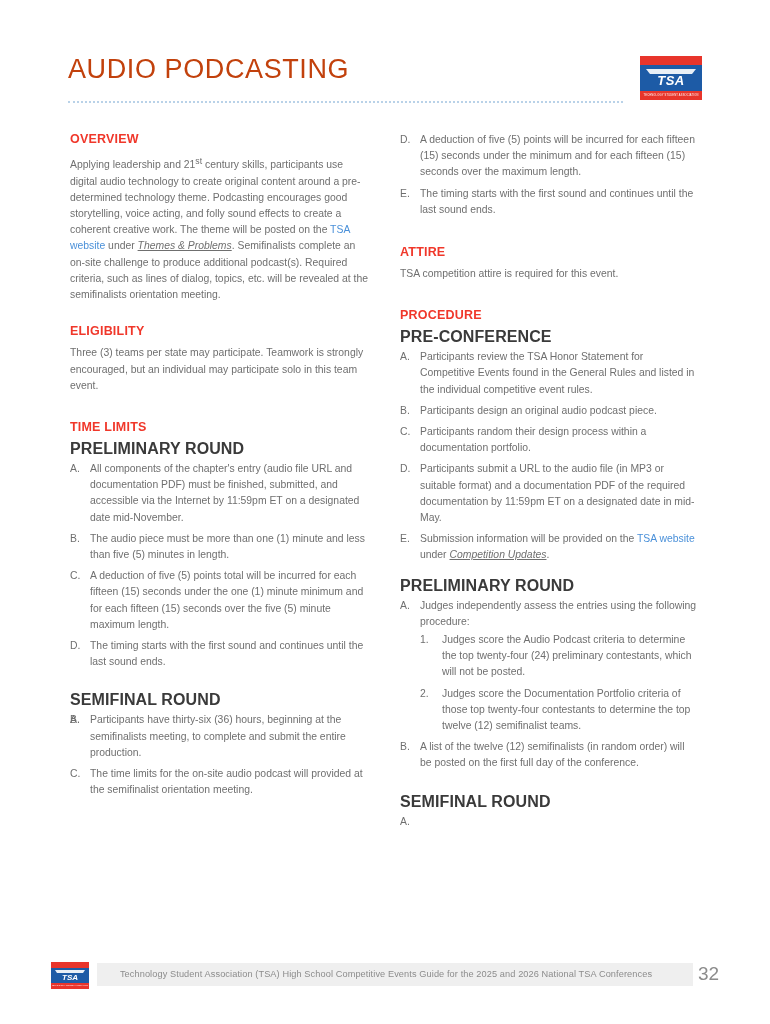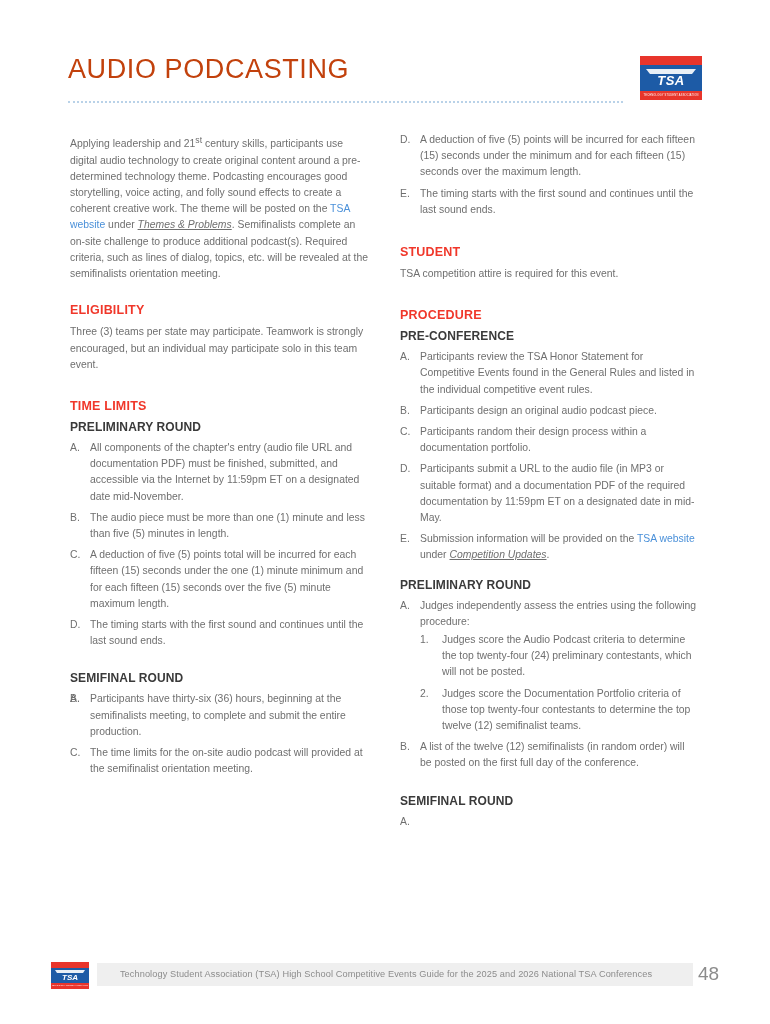--- a/index.html
+++ b/index.html
@@ -125,21 +125,21 @@
   .sec-head {
     color: #f0372a;
     font-size: 12.5px;
     font-weight: bold;
     letter-spacing: 0.2px;
     margin: 0 0 6px 0;
     line-height: 15px;
   }
   .sub-head {
     color: #3a3a3a;
-    font-size: 12px;
+    font-size: 16px;
     font-weight: bold;
     letter-spacing: 0.1px;
     margin: 0 0 5px 0;
     line-height: 15px;
   }
   .body-text {
     color: #6f6f6f;
     font-size: 10.4px;
     line-height: 16.2px;
     margin: 0 0 4px 0;
@@ -239,20 +239,21 @@
         <text x="31" y="20" font-family="Liberation Sans, sans-serif" font-size="13" font-weight="bold" font-style="italic" fill="#ffffff" text-anchor="middle" letter-spacing="0.5">TSA</text>
       </svg>
     </div>
     <div class="bar-bottom">
       <div class="tagline">TECHNOLOGY STUDENT ASSOCIATION</div>
     </div>
   </div>
 
   <div class="col col-left">
 
+    <div class="sec-head">OVERVIEW</div>
     <p class="body-text"><span>Applying leadership and 21</span><sup>st</sup><span> century skills, participants use digital audio technology to create original content around a pre-determined technology theme. Podcasting encourages good storytelling, voice acting, and folly sound effects to create a coherent creative work. The theme will be posted on the </span><span class="link">TSA website</span><span> under </span><span class="italic">Themes &amp; Problems</span><span>. Semifinalists complete an on-site challenge to produce additional podcast(s). Required criteria, such as lines of dialog, topics, etc. will be revealed at the semifinalists orientation meeting.</span></p>
 
     <div class="gap-md"></div>
 
     <div class="sec-head">ELIGIBILITY</div>
     <p class="body-text">Three (3) teams per state may participate. Teamwork is strongly encouraged, but an individual may participate solo in this team event.</p>
 
     <div class="gap-lg"></div>
 
     <div class="sec-head">TIME LIMITS</div>
@@ -276,21 +277,21 @@
 
   <div class="col col-right">
 
     <ul class="olist" id="right-tl-list">
         <li><span class="marker">D.</span><span>A deduction of five (5) points will be incurred for each fifteen (15) seconds under the minimum and for each fifteen (15) seconds over the maximum length.</span></li>
         <li><span class="marker">E.</span><span>The timing starts with the first sound and continues until the last sound ends.</span></li>
       </ul>
 
     <div class="gap-lg"></div>
 
-    <div class="sec-head">STUDENT</div>
+    <div class="sec-head">ATTIRE</div>
     <p class="body-text">TSA competition attire is required for this event.</p>
 
     <div class="gap-lg"></div>
 
     <div class="sec-head">PROCEDURE</div>
     <div class="sub-head">PRE-CONFERENCE</div>
     <ul class="olist" id="right-pre-list">
       <li><span class="marker">A.</span><span>Participants review the TSA Honor Statement for Competitive Events found in the General Rules and listed in the individual competitive event rules.</span></li>
         <li><span class="marker">B.</span><span>Participants design an original audio podcast piece.</span></li>
         <li><span class="marker">C.</span><span>Participants random their design process within a documentation portfolio.</span></li>
@@ -333,15 +334,15 @@
       </svg>
     </div>
     <div class="bar-bottom">
       <div class="tagline">TECHNOLOGY STUDENT ASSOCIATION</div>
     </div>
   </div>
 
   <div class="footer-band">
     <div class="footer-text">Technology Student Association (TSA) High School Competitive Events Guide for the 2025 and 2026 National TSA Conferences</div>
   </div>
-  <div class="page-number">48</div>
+  <div class="page-number">32</div>
 
 </div>
 
 </body></html>

